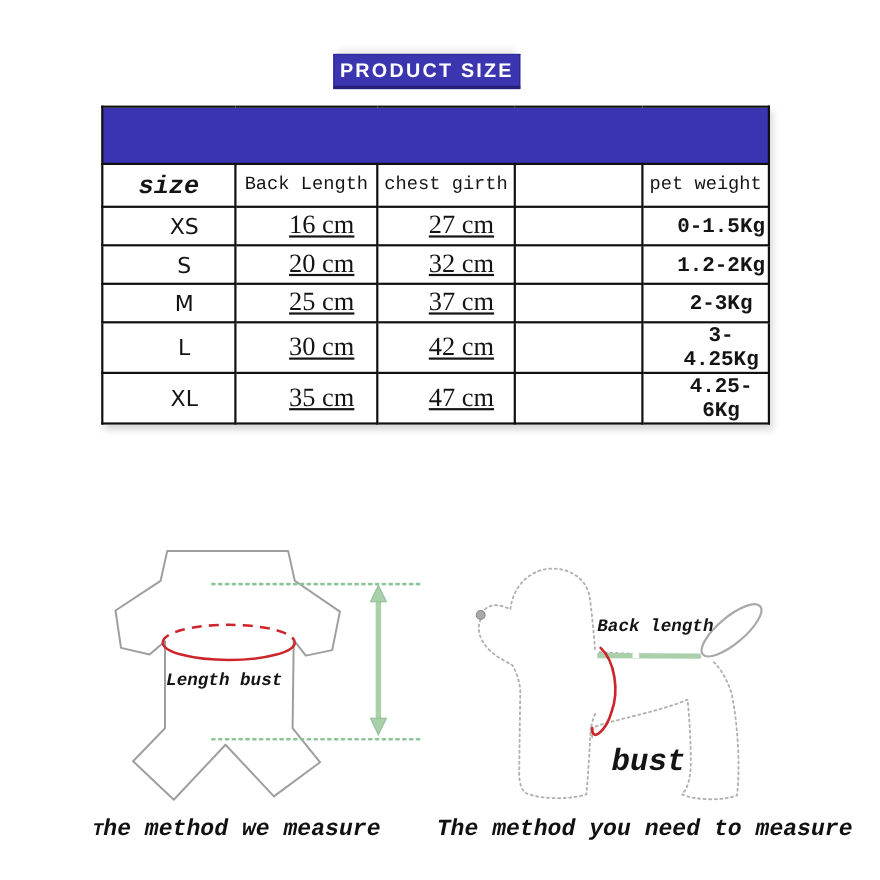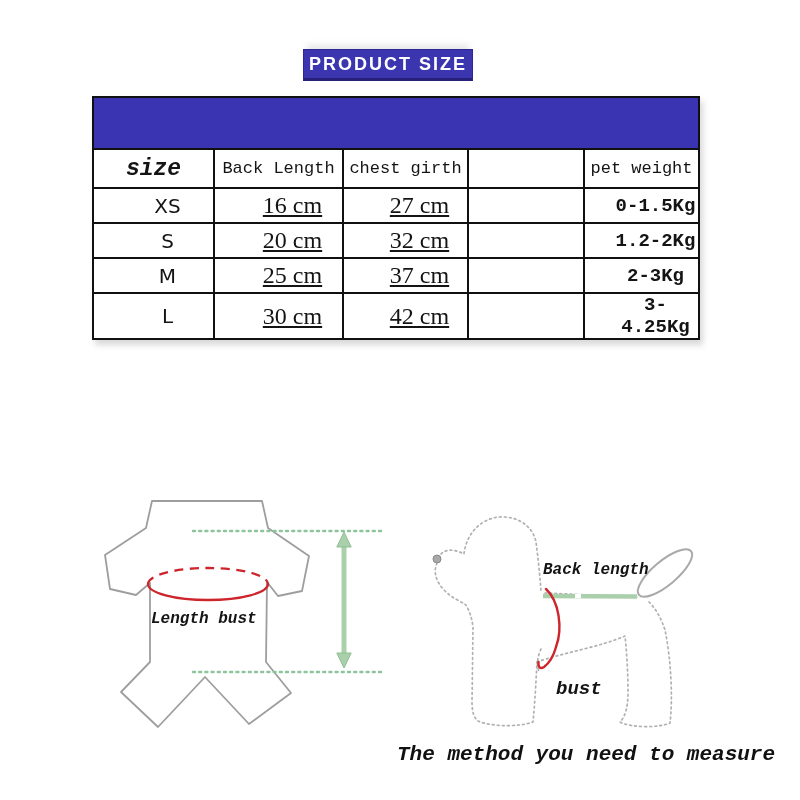--- a/index.html
+++ b/index.html
@@ -24,21 +24,21 @@
   tr.head td{height:37px;font:500 17px "Liberation Mono",monospace;}
   tr.head td.size-h{font:italic 700 23px "Liberation Mono",monospace;border-radius:12px;}
   tr.datarow td{height:33px;padding-left:28px;}
   tr.datarow td:nth-child(1){font:400 20px "DejaVu Sans",sans-serif;}
   tr.datarow td:nth-child(2),tr.datarow td:nth-child(3){font:500 24px "Liberation Serif",serif;text-decoration:underline;}
   tr.datarow td:nth-child(5){font:600 19px "Liberation Mono",monospace;}
 
   
   .m-label{position:absolute;font:italic 700 16px "Liberation Mono",monospace;
            color:#141414;white-space:nowrap;}
-  .m-label.big{font-size:19px;}
+  .m-label.big{font-size:28px;}
   .caption{position:absolute;top:743px;font:italic 700 21px "Liberation Mono",monospace;
            color:#111;white-space:nowrap;}
   .caption.left{left:60px;width:310px;text-align:center;}
   .caption.left::first-letter{font-size:0.78em;}
   .caption.right{left:397px;}
 
   svg.overlay{position:absolute;left:0;top:0;}
   .dotted-dog{stroke:#b1b1b1;stroke-width:1.7;fill:none;
               stroke-dasharray:1.8 3.2;stroke-linecap:round;}
 </style>
@@ -92,20 +92,27 @@
         <td></td>
         <td>2-3Kg</td>
       </tr>
       <tr class="datarow">
         <td>L</td>
         <td>30 cm</td>
         <td>42 cm</td>
         <td></td>
         <td>3-4.25Kg</td>
       </tr>
+      <tr class="datarow">
+        <td>XL</td>
+        <td>35 cm</td>
+        <td>47 cm</td>
+        <td></td>
+        <td>4.25-6Kg</td>
+      </tr>
     </tbody>
       </table>
   </div>
 
   <svg class="overlay" width="800" height="800" viewBox="0 0 800 800">
 
     <path d="M152,501 L262,501 L268,528 L309,556 L302,591 L278,596 L267,582
          L266,662 L291,693 L249,724 L205,677 L158,727 L121,692 L150,662
          L150,583 L136,595 L110,589 L105,555 L146,528 Z" fill="#ffffff" stroke="#9e9e9e" stroke-width="1.8" stroke-linejoin="round"></path>
 
@@ -134,14 +141,15 @@
     <line x1="543" y1="596" x2="637" y2="596.5" stroke="#a9d0aa" stroke-width="4.6"></line>
     <line x1="575" y1="596" x2="581" y2="596" stroke="#ffffff" stroke-width="4.6"></line>
     <path d="M546,589 C559,601 563,628 556,647 C553,658 548,664 544,667
          C540,669.5 538,667 538.5,662" fill="none" stroke="#ce242b" stroke-width="2.4" stroke-linecap="round"></path>
   </svg>
 
   <div class="m-label" style="left:151px;top:610px;">Length bust</div>
   <div class="m-label" style="left:543px;top:561px;">Back length</div>
   <div class="m-label big" style="left:556px;top:678px;">bust</div>
 
+  <div class="caption left">The method we measure</div>
   <div class="caption right">The method you need to measure</div>
 </div>
 
 </body></html>

